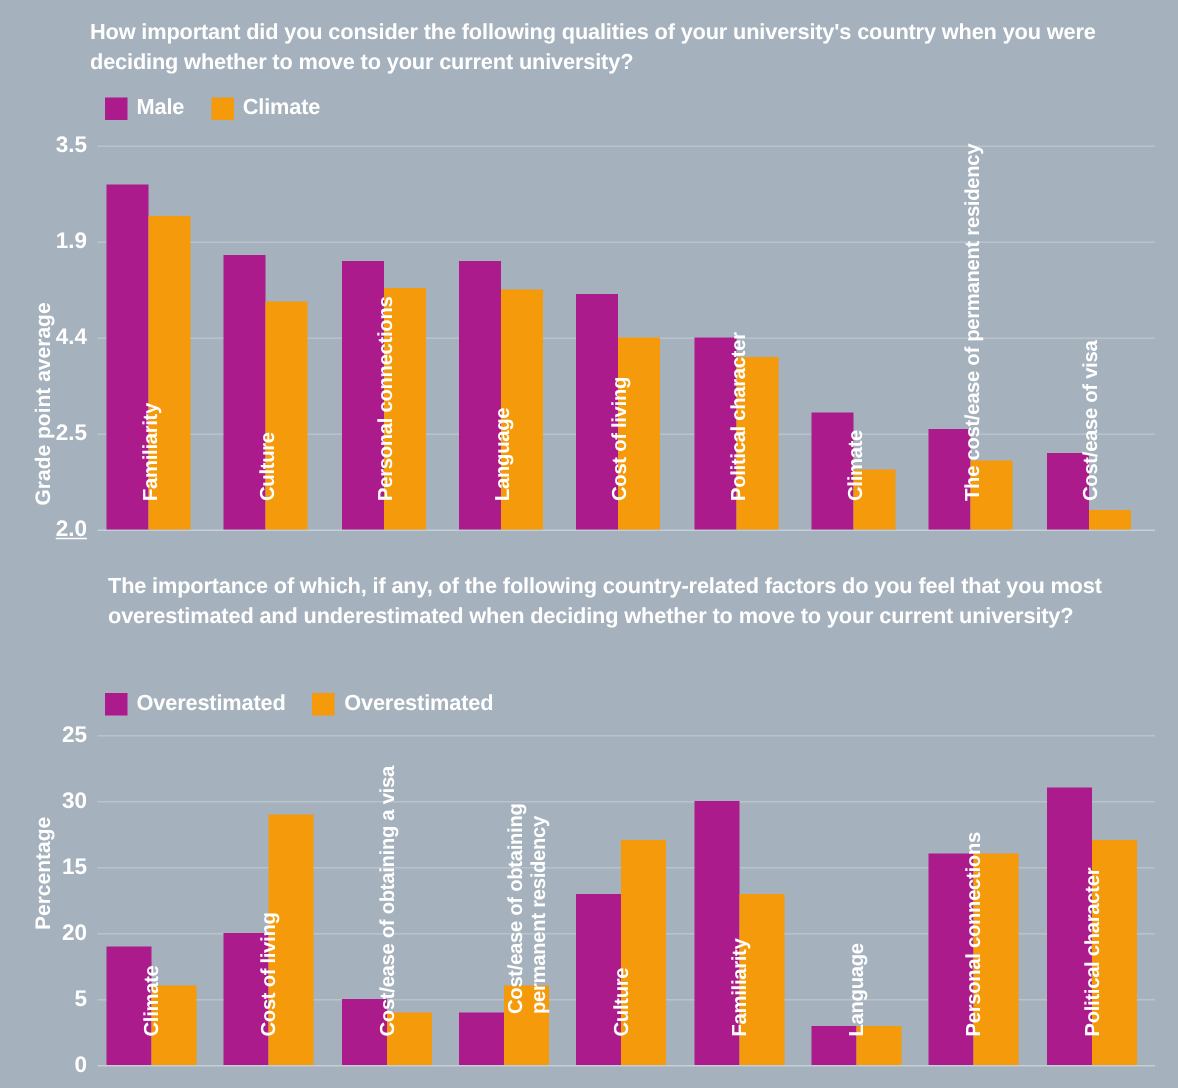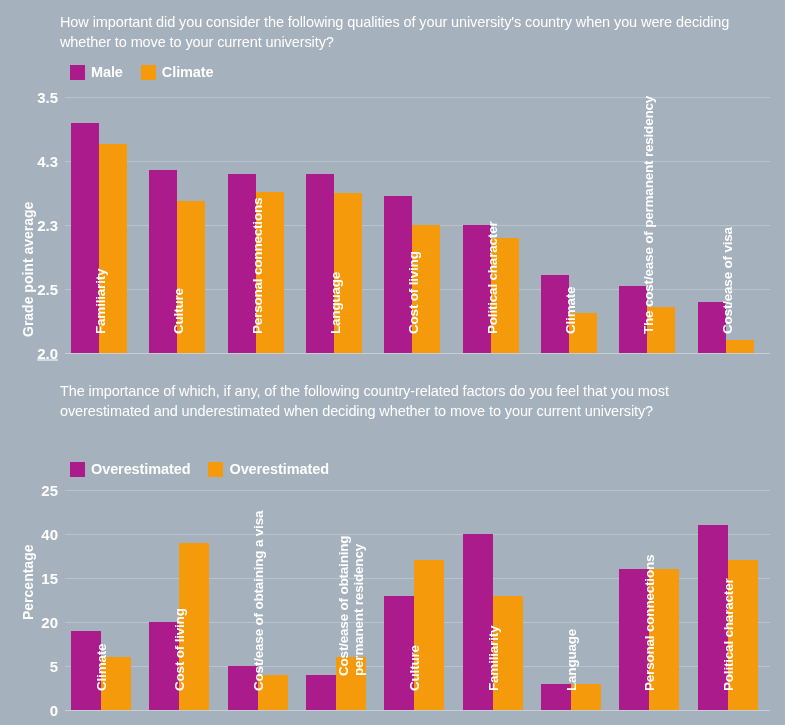--- a/index.html
+++ b/index.html
@@ -15,21 +15,21 @@
   }
 
   .panel { position: absolute; left: 0; width: 785px; }
 
   
   .q-title {
     position: absolute;
     left: 60px;
     width: 700px;
     font-size: 14.5px;
-    font-weight: normal;
+    font-weight: bold;
     line-height: 20px;
     letter-spacing: -0.1px;
     color: #ffffff;
   }
 
   
   .legend {
     position: absolute;
     left: 70px;
     display: flex;
@@ -140,22 +140,22 @@
 
   <div class="plot" id="plot1" style="left:65px; top:97px; width:705px; height:256px;">
 
     <div class="gridline" style="top:0px;"></div>
     <div class="gridline" style="top:64px;"></div>
     <div class="gridline" style="top:128px;"></div>
     <div class="gridline" style="top:192px;"></div>
     <div class="gridline baseline" style="top:256px;"></div>
 
     <div class="ytick" style="top:0px;">3.5</div>
-    <div class="ytick" style="top:64px;">4.3</div>
-    <div class="ytick" style="top:128px;">2.3</div>
+    <div class="ytick" style="top:64px;">1.9</div>
+    <div class="ytick" style="top:128px;">4.4</div>
     <div class="ytick" style="top:192px;">2.5</div>
     <div class="ytick" style="top:256px;text-decoration:underline;">2.0</div>
 
     <div class="groups" id="groups1">
         <div class="group" style="padding-left: 6px; padding-right: 8px;">
           <div class="bar m" style="height: 230.4px; width: 28px;"></div>
           <div class="bar f" style="height: 208.64px; width: 28px;"></div>
           <div class="cat-label" style="left: 20px;">Familiarity</div>
         </div>
         <div class="group" style="padding-left: 6px; padding-right: 8px;">
@@ -197,21 +197,21 @@
           <div class="bar m" style="height: 51.2px; width: 28px;"></div>
           <div class="bar f" style="height: 12.8px; width: 28px;"></div>
           <div class="cat-label" style="left: 20px;">Cost/ease of visa</div>
         </div>
       </div>
   </div>
 </div>
 
 <div class="panel">
 
-  <div class="q-title" style="top:381px;">The importance of which, if any, of the following country-related factors do you feel that you most overestimated and underestimated when deciding whether to move to your current university?</div>
+  <div class="q-title" style="top:381px;margin-left:12px;">The importance of which, if any, of the following country-related factors do you feel that you most overestimated and underestimated when deciding whether to move to your current university?</div>
 
   <div class="legend" style="top:461px;">
     <div class="legend-item">
       <span class="swatch" style="background:#ac1b8c"></span>
       <span class="legend-label">Overestimated</span>
     </div>
     <div class="legend-item">
       <span class="swatch" style="background:#f59a0b"></span>
       <span class="legend-label">Overestimated</span>
     </div>
@@ -222,21 +222,21 @@
   <div class="plot" id="plot2" style="left:65px; top:490px; width:705px; height:220px;">
 
     <div class="gridline" style="top:0px;"></div>
     <div class="gridline" style="top:44px;"></div>
     <div class="gridline" style="top:88px;"></div>
     <div class="gridline" style="top:132px;"></div>
     <div class="gridline" style="top:176px;"></div>
     <div class="gridline baseline" style="top:220px;"></div>
 
     <div class="ytick" style="top:0px;">25</div>
-    <div class="ytick" style="top:44px;">40</div>
+    <div class="ytick" style="top:44px;">30</div>
     <div class="ytick" style="top:88px;">15</div>
     <div class="ytick" style="top:132px;">20</div>
     <div class="ytick" style="top:176px;">5</div>
     <div class="ytick" style="top:220px;">0</div>
 
     <div class="groups" id="groups2">
         <div class="group" style="padding-left: 6px; padding-right: 8px;">
           <div class="bar m" style="height: 79.2px; width: 30px;"></div>
           <div class="bar f" style="height: 52.8px; width: 30px;"></div>
           <div class="cat-label" style="left: 21px;">Climate</div>

